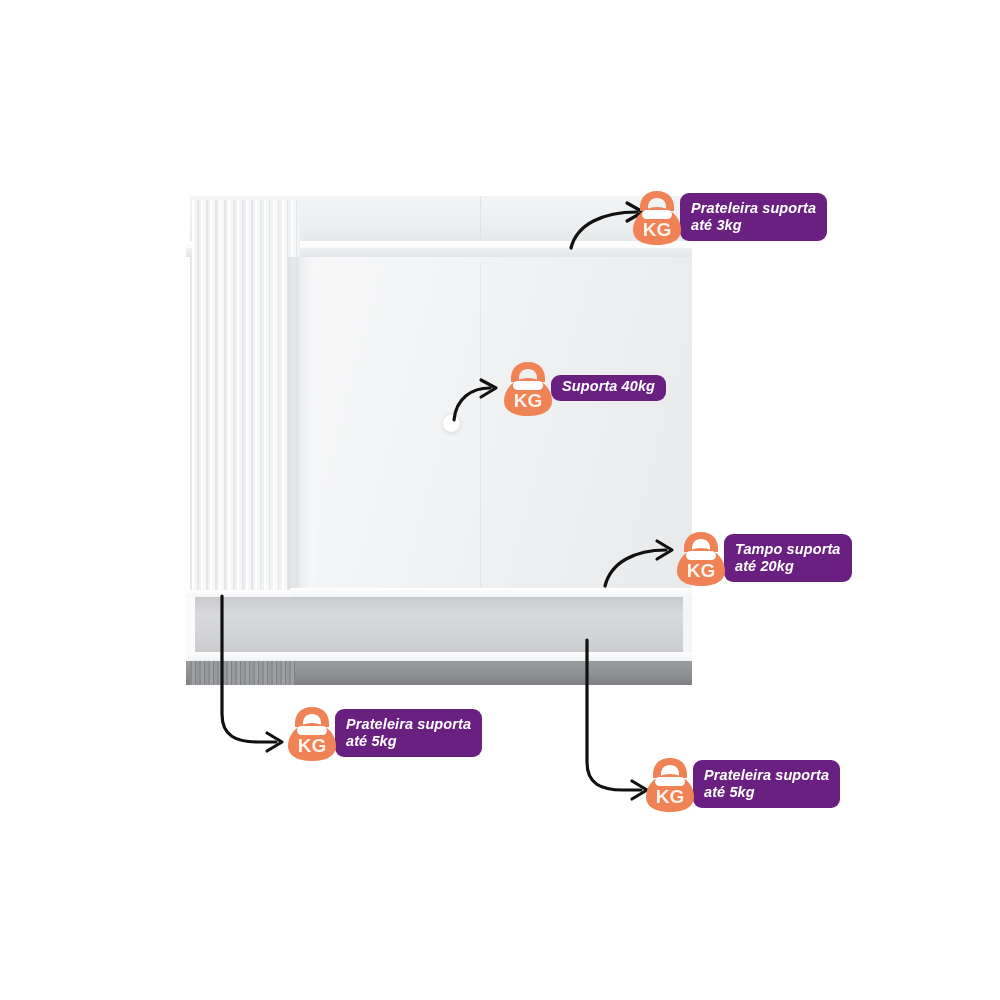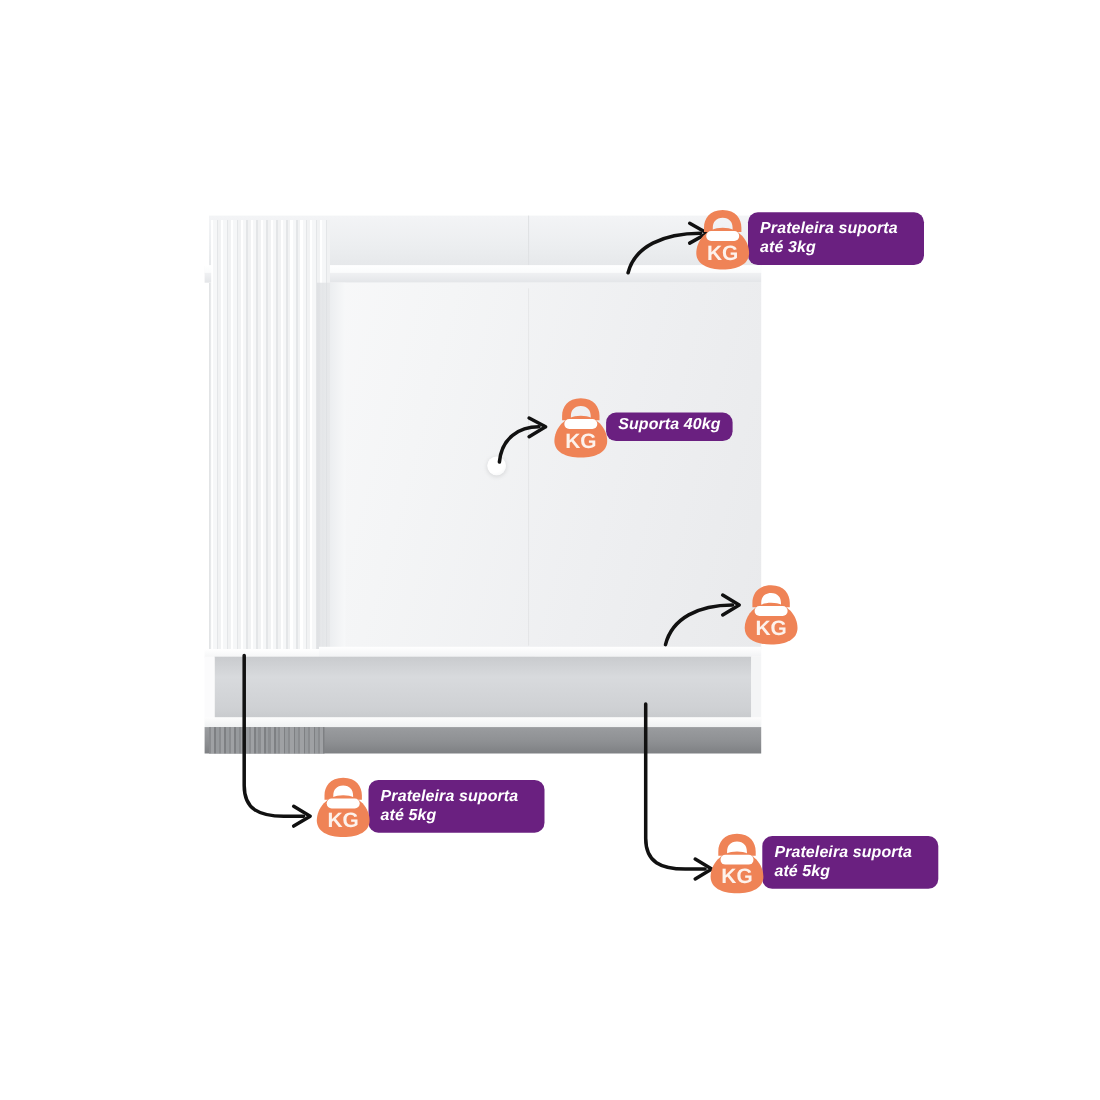--- a/index.html
+++ b/index.html
@@ -123,21 +123,21 @@
   }
 
   
   .annotation{ position:absolute; display:flex; align-items:center; }
 
   .kb-icon{ flex:0 0 auto; display:block; }
 
   .badge{
     background:#6a2080;
     border-radius:9px;
-    padding:7px 24px 8px 11px;
+    padding:7px 11px 8px 11px;
     color:#ffffff;
     font-size:14.5px;
     font-weight:bold;
     font-style:italic;
     line-height:1.16;
     letter-spacing:.1px;
     white-space:pre-line;
     margin-left:-6px;
     position:relative;
     z-index:1;
@@ -237,20 +237,22 @@
 
   <div class="annotation" style="left:672px; top:527px;">
     <span class="kb-wrap">
       <svg class="kb-icon" width="58" height="62" viewBox="0 0 58 62">
         <path d="M29 5 C17 5 12 13 12 21 L12 25 L20 25 L20 21 C20 16 23 12 29 12 C35 12 38 16 38 21 L38 25 L46 25 L46 21 C46 13 41 5 29 5 Z" fill="#ef8356"></path>
         <path d="M29 21 C14 21 5 33 5 44 C5 54 15 59 29 59 C43 59 53 54 53 44 C53 33 44 21 29 21 Z" fill="#ef8356"></path>
         <rect x="14" y="24" width="30" height="9" rx="4.5" fill="#ffffff"></rect>
         <text x="29" y="50" font-family="Liberation Sans, sans-serif" font-size="19" font-weight="bold" fill="#fdf2ec" text-anchor="middle">KG</text>
       </svg>
     </span>
+    <span class="badge">Tampo suporta
+até 20kg</span>
   </div>
 
   <div class="annotation" style="left:283px; top:702px;">
     <span class="kb-wrap">
       <svg class="kb-icon" width="58" height="62" viewBox="0 0 58 62">
         <path d="M29 5 C17 5 12 13 12 21 L12 25 L20 25 L20 21 C20 16 23 12 29 12 C35 12 38 16 38 21 L38 25 L46 25 L46 21 C46 13 41 5 29 5 Z" fill="#ef8356"></path>
         <path d="M29 21 C14 21 5 33 5 44 C5 54 15 59 29 59 C43 59 53 54 53 44 C53 33 44 21 29 21 Z" fill="#ef8356"></path>
         <rect x="14" y="24" width="30" height="9" rx="4.5" fill="#ffffff"></rect>
         <text x="29" y="50" font-family="Liberation Sans, sans-serif" font-size="19" font-weight="bold" fill="#fdf2ec" text-anchor="middle">KG</text>
       </svg>

